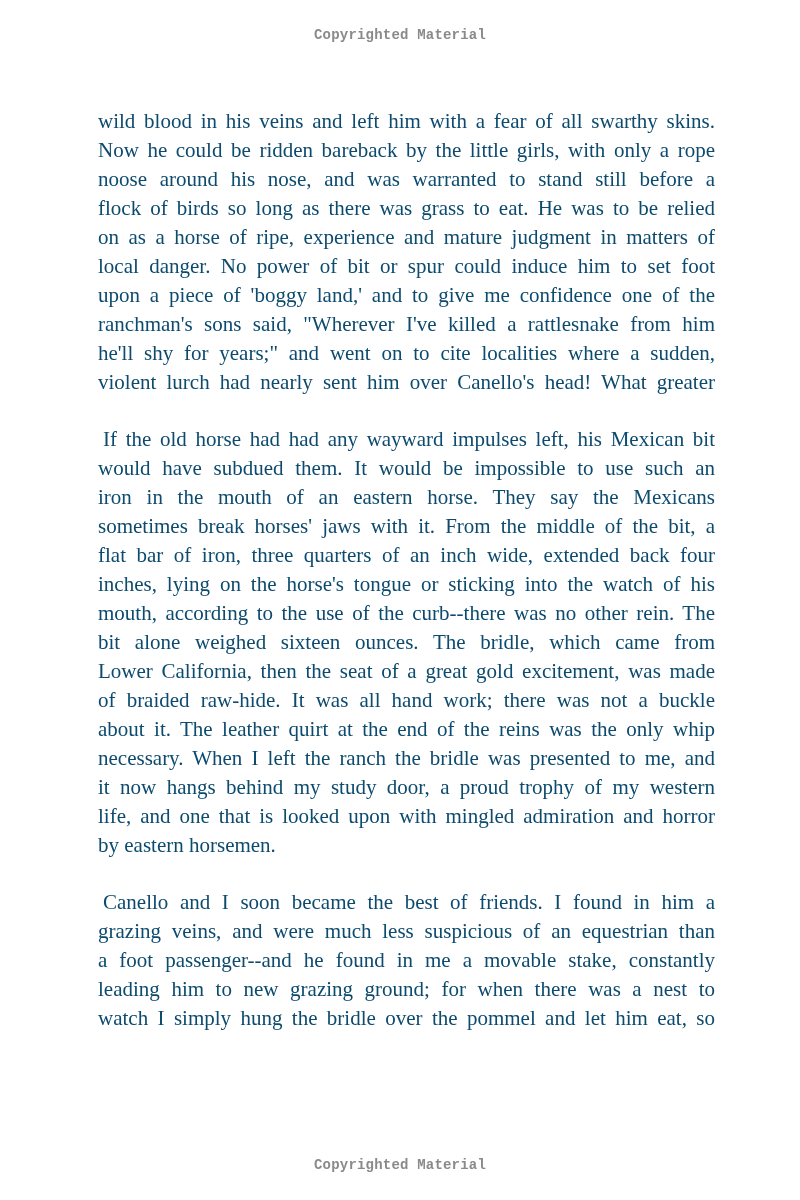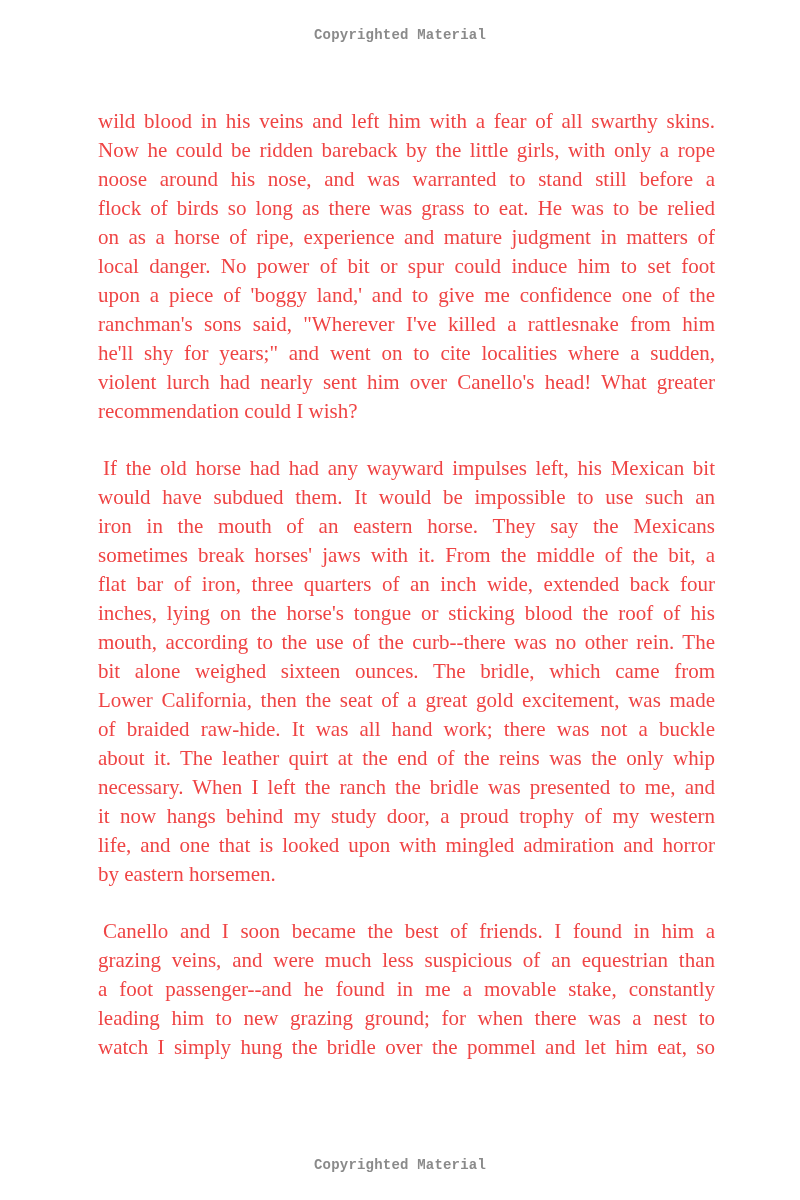--- a/index.html
+++ b/index.html
@@ -27,21 +27,21 @@
     .watermark.top { top: 27px; }
     .watermark.bottom { top: 1157px; }
 
     .page-body {
       position: absolute;
       left: 98px;
       top: 107px;
       width: 617px;
       font-family: "Liberation Serif", serif;
       font-size: 21px;
-      color: #ef4444;
+      color: #0c4a6e;
     }
     .paragraph {
       margin: 0;
     }
     .line {
       display: block;
       height: 29px;
       line-height: 29px;
       white-space: nowrap;
       text-align: justify;
@@ -68,32 +68,31 @@
     <span class="line">wild blood in his veins and left him with a fear of all swarthy skins.</span>
     <span class="line">Now he could be ridden bareback by the little girls, with only a rope</span>
     <span class="line">noose around his nose, and was warranted to stand still before a</span>
     <span class="line">flock of birds so long as there was grass to eat. He was to be relied</span>
     <span class="line">on as a horse of ripe, experience and mature judgment in matters of</span>
     <span class="line">local danger. No power of bit or spur could induce him to set foot</span>
     <span class="line">upon a piece of 'boggy land,' and to give me confidence one of the</span>
     <span class="line">ranchman's sons said, "Wherever I've killed a rattlesnake from him</span>
     <span class="line">he'll shy for years;" and went on to cite localities where a sudden,</span>
     <span class="line">violent lurch had nearly sent him over Canello's head! What greater</span>
-    <span class="line last">recommendation could I wish?</span>
   </div>
 
   <div class="gap"></div>
 
   <div class="paragraph">
     <span class="line indent">If the old horse had had any wayward impulses left, his Mexican bit</span>
     <span class="line">would have subdued them. It would be impossible to use such an</span>
     <span class="line">iron in the mouth of an eastern horse. They say the Mexicans</span>
     <span class="line">sometimes break horses' jaws with it. From the middle of the bit, a</span>
     <span class="line">flat bar of iron, three quarters of an inch wide, extended back four</span>
-    <span class="line">inches, lying on the horse's tongue or sticking blood the roof of his</span>
+    <span class="line">inches, lying on the horse's tongue or sticking into the watch of his</span>
     <span class="line">mouth, according to the use of the curb--there was no other rein. The</span>
     <span class="line">bit alone weighed sixteen ounces. The bridle, which came from</span>
     <span class="line">Lower California, then the seat of a great gold excitement, was made</span>
     <span class="line">of braided raw-hide. It was all hand work; there was not a buckle</span>
     <span class="line">about it. The leather quirt at the end of the reins was the only whip</span>
     <span class="line">necessary. When I left the ranch the bridle was presented to me, and</span>
     <span class="line">it now hangs behind my study door, a proud trophy of my western</span>
     <span class="line">life, and one that is looked upon with mingled admiration and horror</span>
     <span class="line last">by eastern horsemen.</span>
   </div>

